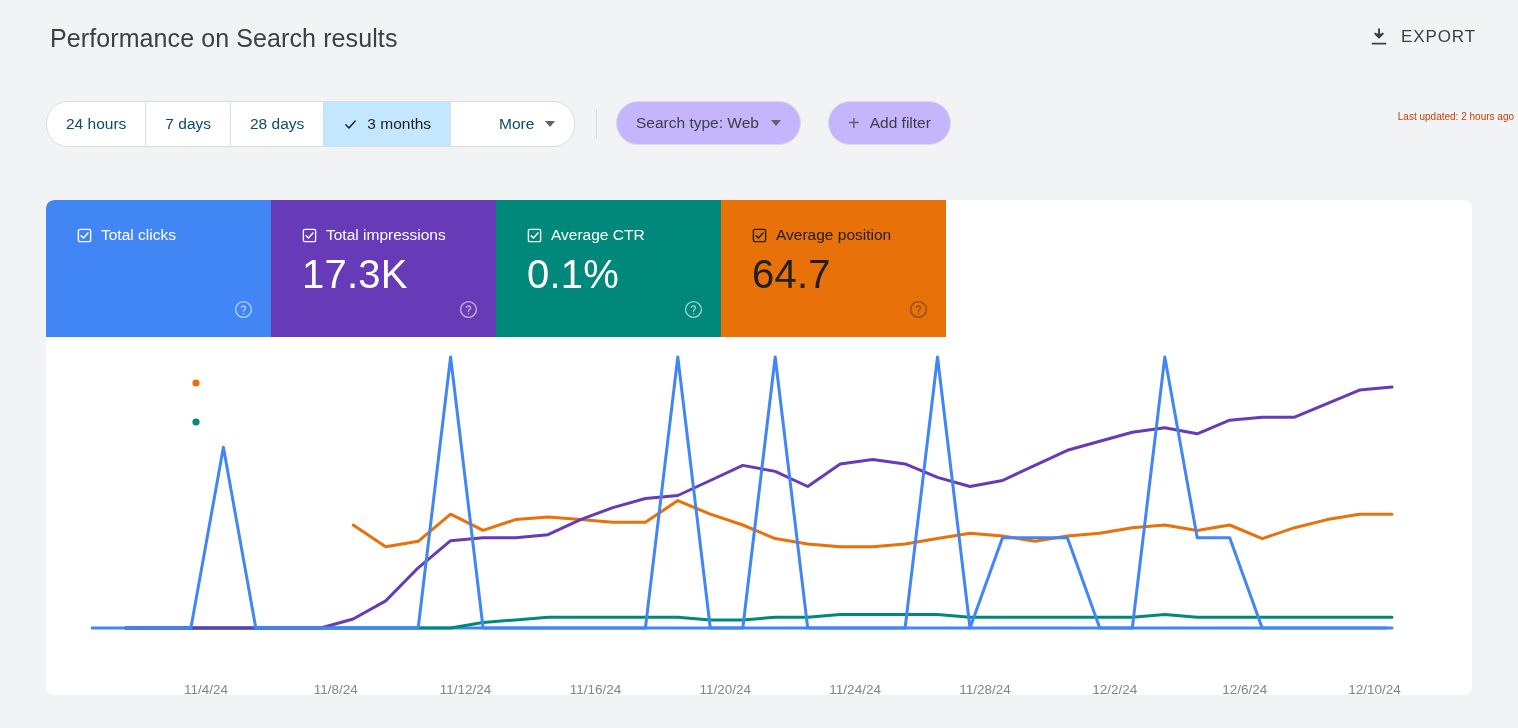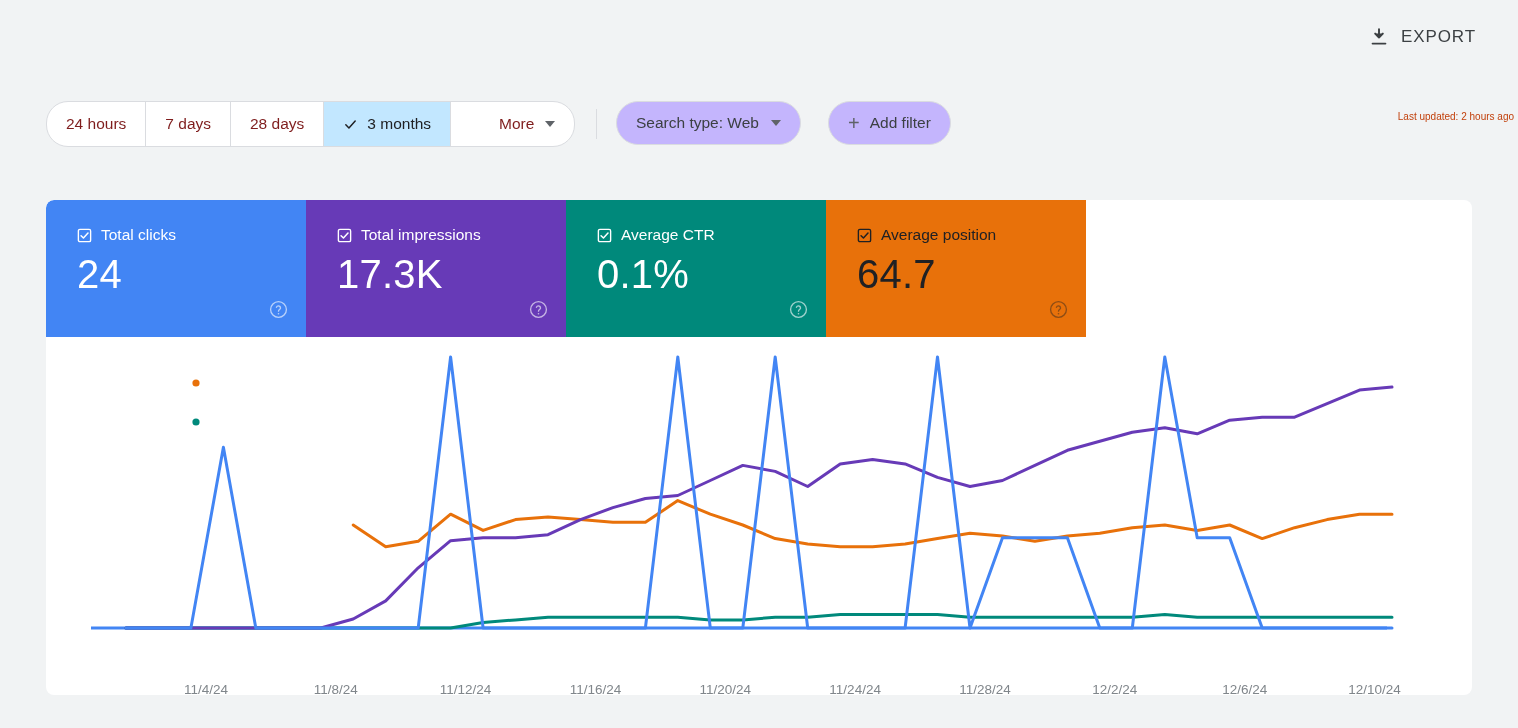--- a/index.html
+++ b/index.html
@@ -67,21 +67,21 @@
     background: #fff;
     overflow: hidden;
   }
   .seg-item {
     display: flex;
     align-items: center;
     justify-content: center;
     gap: 9px;
     padding: 0 19px;
     font-size: 15.5px;
-    color: #7f1d1d;
+    color: #0c4a6e;
     border-right: 1px solid #dadce0;
     cursor: pointer;
     user-select: none;
     white-space: nowrap;
   }
   .seg-item:last-child { border-right: none; padding-left: 48px; }
   .seg-item.selected {
     background: #c2e7ff;
     color: #202124;
   }
@@ -152,21 +152,21 @@
     overflow: hidden;
   }
   .metrics {
     position: absolute;
     left: 0; top: 0;
     display: flex;
     height: 137px;
   }
   .metric {
     position: relative;
-    width: 260px;
+    width: 225px;
     height: 137px;
     box-sizing: border-box;
     padding: 26px 0 8px 31px;
     cursor: pointer;
     user-select: none;
   }
   .metric:first-child { border-top-left-radius: 8px; }
   .metric-head {
     display: flex;
     align-items: center;
@@ -225,20 +225,21 @@
     font-size: 13.5px;
     color: #80868b;
     transform: translateX(-50%);
     white-space: nowrap;
   }
 </style>
 </head>
 <body>
 
 <div class="header">
+  <div class="page-title">Performance on Search results</div>
 
   <div class="export-button">
     <svg width="22" height="22" viewBox="0 0 24 24">
       <path d="M12 3.5v9m0 0l-4.2-4.2M12 12.5l4.2-4.2" fill="none" stroke="#3c4043" stroke-width="2.1" stroke-linecap="round" stroke-linejoin="round"></path>
       <path d="M7.8 8.3L12 12.5l4.2-4.2z" fill="#3c4043"></path>
       <path d="M5 19.2h14" fill="none" stroke="#3c4043" stroke-width="2.1" stroke-linecap="round"></path>
     </svg>
     <span class="export-label">EXPORT</span>
   </div>
 </div>
@@ -284,21 +285,20 @@
 <div class="panel">
   <div class="metrics" id="metrics">
       <div class="metric light" style="background: rgb(66, 133, 244);">
         <div class="metric-head">
           <svg class="metric-box" viewBox="0 0 24 24">
             <rect x="2.2" y="2.2" width="19.6" height="19.6" rx="2.4" fill="none" stroke="#ffffff" stroke-width="2.2"></rect>
             <path d="M6.5 12.3l3.8 3.8 7.3-8" fill="none" stroke="#ffffff" stroke-width="2.4" stroke-linecap="round" stroke-linejoin="round"></path>
           </svg>
           <span class="metric-label">Total clicks</span>
         </div>
-        <div class="metric-value">24</div>
         <svg class="help-icon" viewBox="0 0 24 24">
           <circle cx="12" cy="12" r="10" fill="none" stroke="rgba(255,255,255,0.62)" stroke-width="1.7"></circle>
           <path d="M9.4 9.2a2.7 2.7 0 015.2.9c0 1.8-2.6 2.1-2.6 4" fill="none" stroke="rgba(255,255,255,0.62)" stroke-width="1.7" stroke-linecap="round"></path>
           <circle cx="12" cy="17.4" r="1.05" fill="rgba(255,255,255,0.62)"></circle>
         </svg>
       </div>
       <div class="metric light" style="background: rgb(103, 58, 183);">
         <div class="metric-head">
           <svg class="metric-box" viewBox="0 0 24 24">
             <rect x="2.2" y="2.2" width="19.6" height="19.6" rx="2.4" fill="none" stroke="#ffffff" stroke-width="2.2"></rect>

